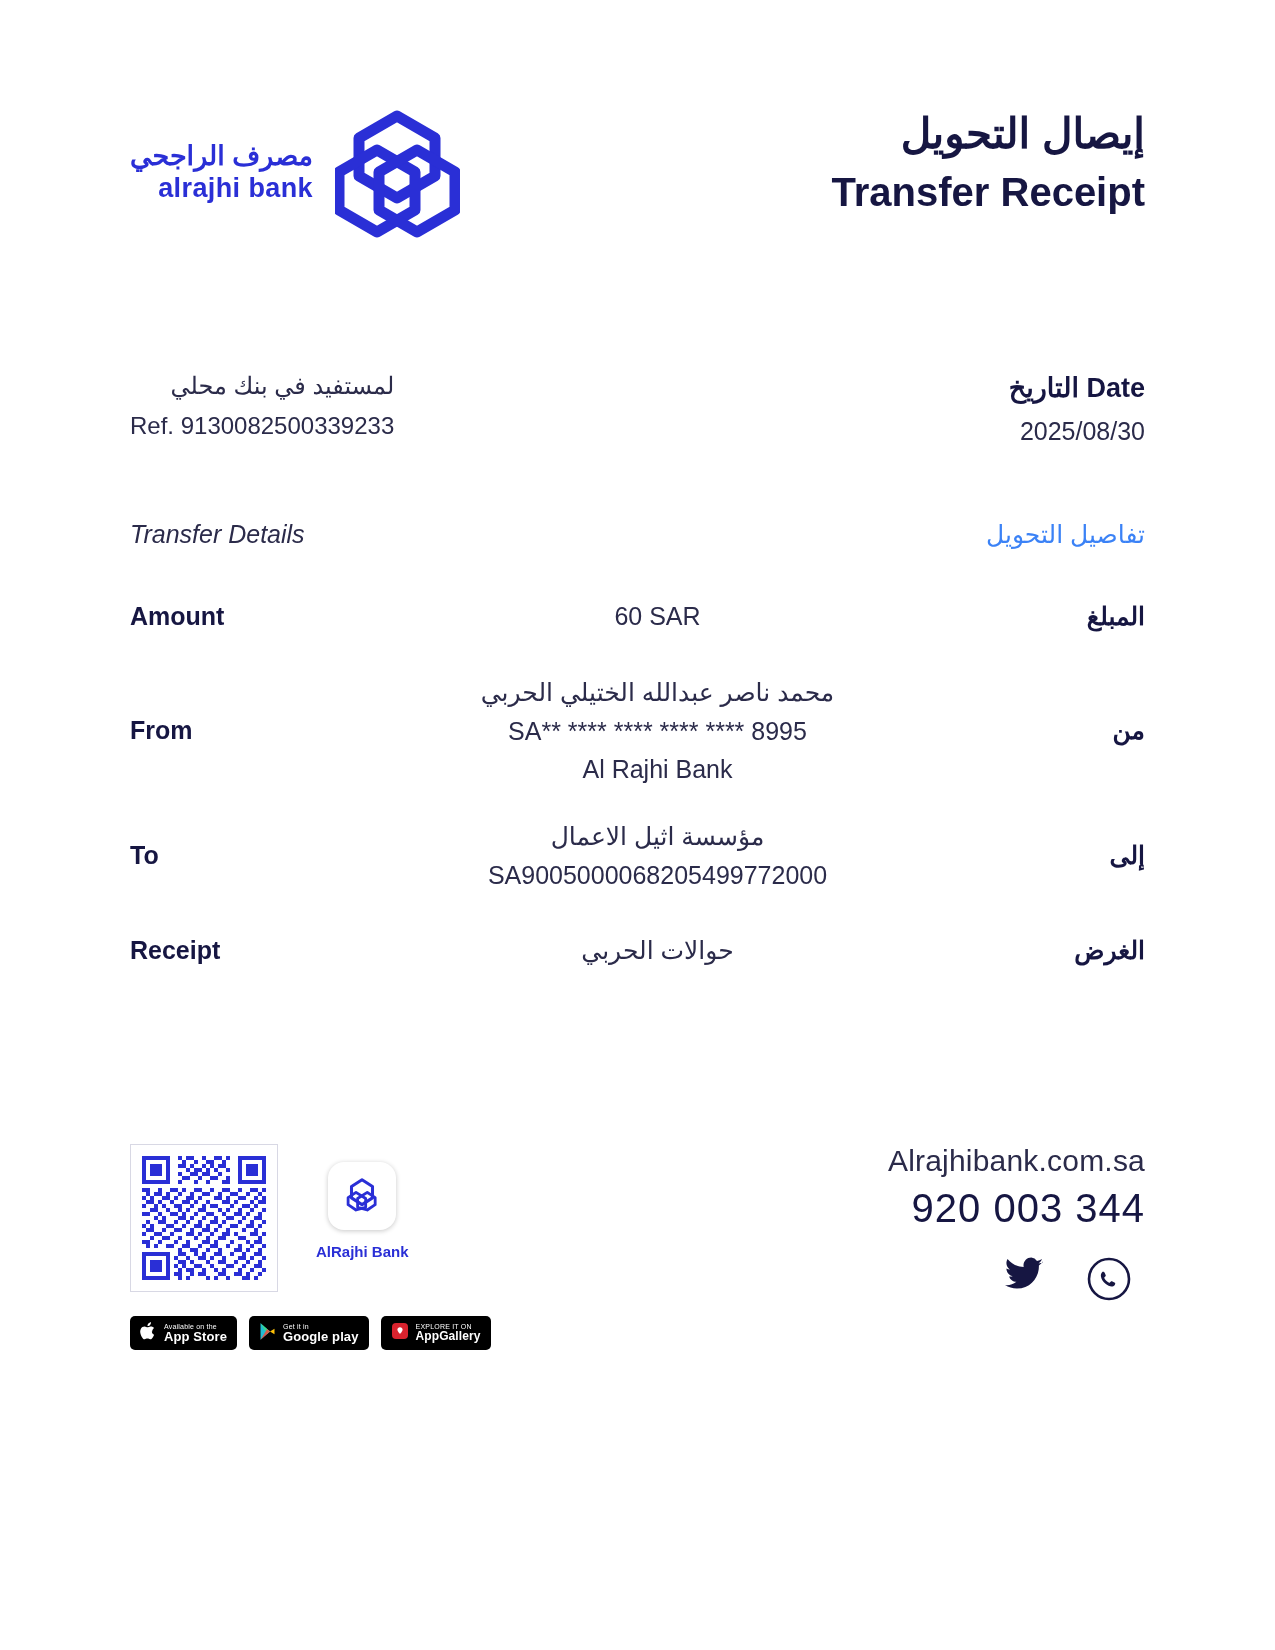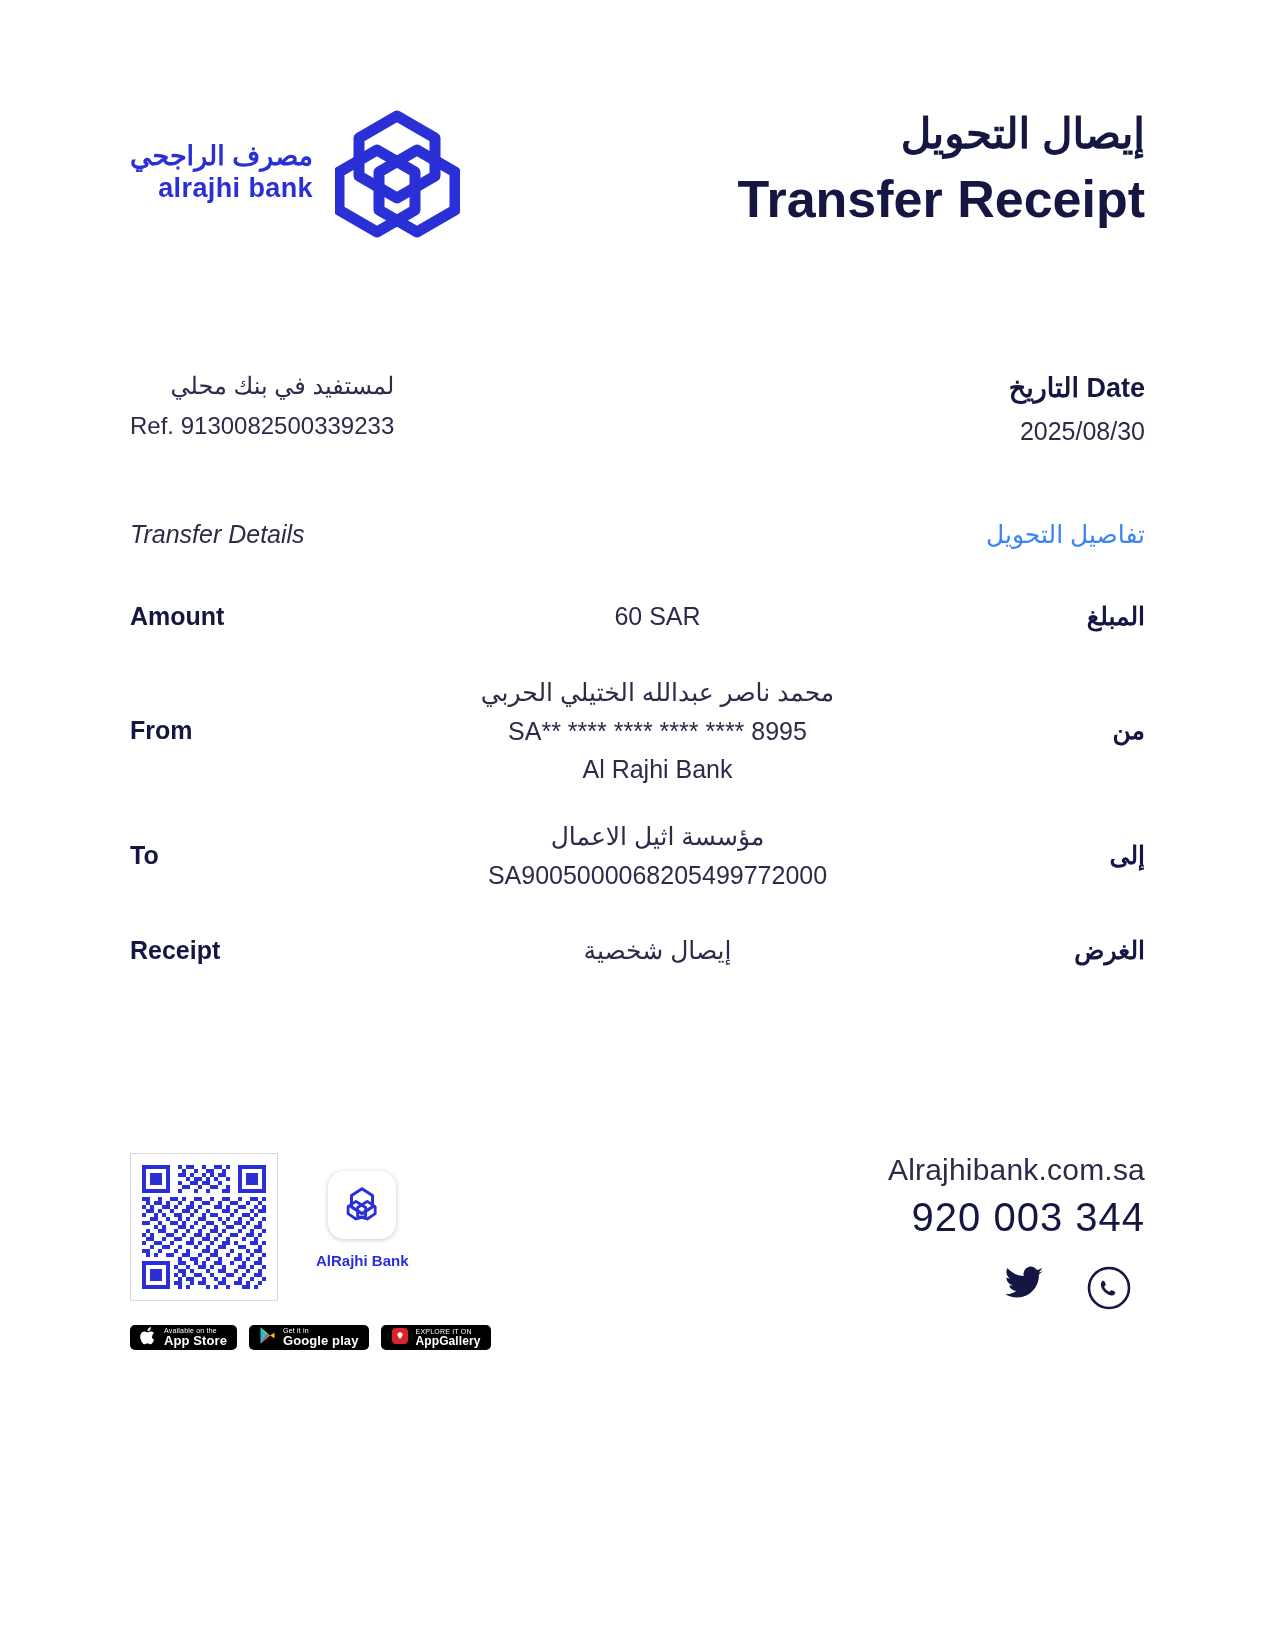--- a/index.html
+++ b/index.html
@@ -65,21 +65,21 @@
   }
 
   .title-ar {
     font-size: 42px;
     font-weight: bold;
     color: #161642;
     direction: rtl;
   }
 
   .title-en {
-    font-size: 52px;
+    font-size: 40px;
     font-weight: bold;
     color: #161642;
     margin-top: 6px;
   }
 
   
   .meta-row {
     display: flex;
     justify-content: space-between;
     align-items: flex-start;
@@ -227,21 +227,21 @@
     color: #2a2fd6;
   }
 
   .stores {
     display: flex;
     gap: 12px;
     margin-top: 24px;
   }
 
   .store-badge {
-    height: 25px;
+    height: 34px;
     border-radius: 5px;
     background: #000000;
     color: #ffffff;
     display: flex;
     align-items: center;
     gap: 7px;
     padding: 0 10px;
   }
 
   .store-badge .glyph { flex: 0 0 auto; }
@@ -351,21 +351,21 @@
       <div class="value">
         <div class="ar">مؤسسة اثيل الاعمال</div>
         <div>SA9005000068205499772000</div>
       </div>
       <div class="label-ar">إلى</div>
     </div>
 
     <div class="row">
       <div class="label-en">Receipt</div>
       <div class="value">
-        <div class="ar">إيصال شخصية</div>
+        <div class="ar">حوالات الحربي</div>
       </div>
       <div class="label-ar">الغرض</div>
     </div>
   </div>
 
   <div class="footer">
 
     <div class="footer-left">
       <div class="footer-left-top">
 

